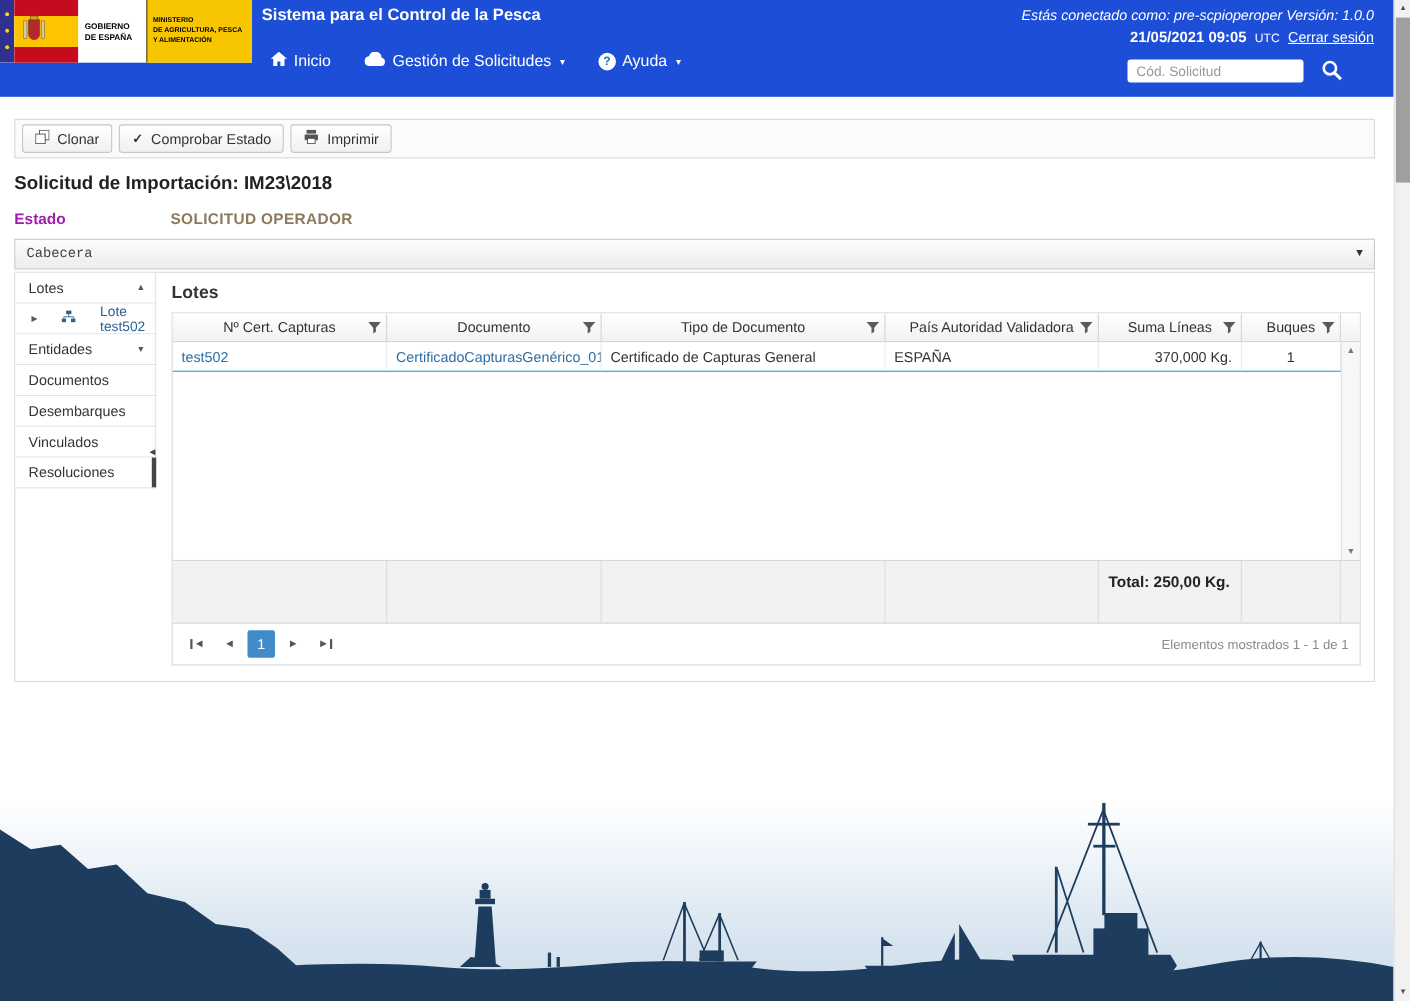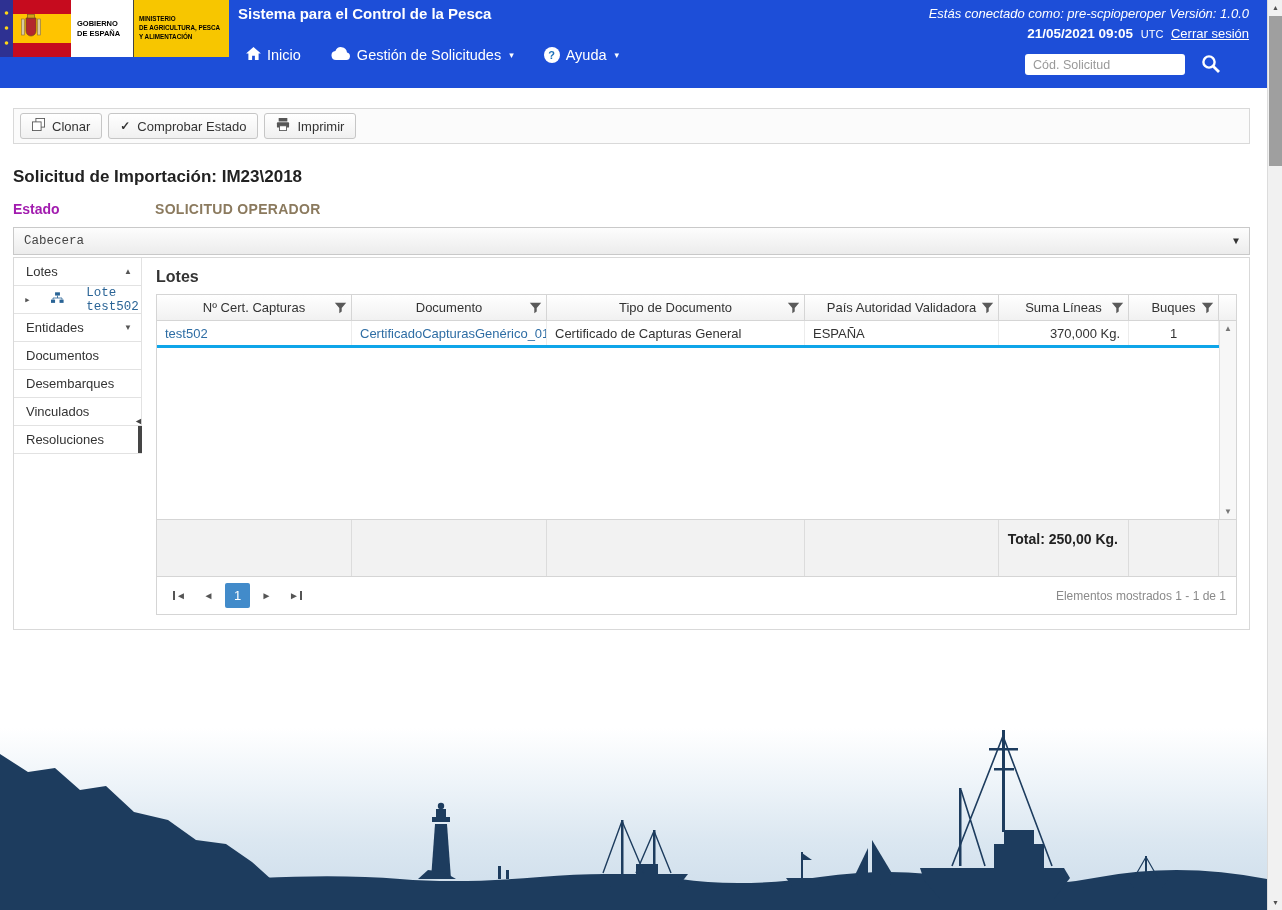--- a/index.html
+++ b/index.html
@@ -32,50 +32,50 @@
   .search-input { position:absolute; right:82px; top:54px; width:160px; height:21px; border:none; border-radius:3px; padding:0 8px; font-size:12.5px; color:#333; font-family:"Liberation Sans",sans-serif; }
   .search-input::placeholder { color:#999; }
   .search-icon { position:absolute; right:46px; top:53px; cursor:pointer; }
 
   
   .content { position:absolute; top:88px; left:0; width:1267px; }
   .toolbar { margin:20px 17px 0 13px; border:1px solid #d9d9d9; background:#fbfbfb; padding:4px 6px; display:flex; gap:6px; }
   .btn { display:inline-flex; align-items:center; gap:7px; border:1px solid #c6c6c6; background:linear-gradient(#ffffff,#f0f0f0); border-radius:3px; padding:4px 11px; font-size:13px; color:#333; cursor:pointer; }
   .btn .ck { font-weight:bold; color:#333; font-size:12px; }
 
-  .page-title { margin:23px 0 0 13px; font-size:17px; font-weight:700; color:#222; }
+  .page-title { margin:13px 0 0 13px; font-size:17px; font-weight:700; color:#222; }
   .estado-row { margin:14px 0 0 13px; display:flex; font-size:14px; }
   .estado-label { font-weight:700; width:142px; color:#a21caf; }
   .estado-value { font-weight:700; color:#8b7a5e; letter-spacing:0.3px; }
 
   .cabecera { margin:10px 17px 0 13px; height:28px; border:1px solid #c9c9c9; background:linear-gradient(#fdfdfd,#ececec); display:flex; align-items:center; justify-content:space-between; padding:0 10px; font-size:12.5px; color:#444; cursor:pointer;font-family:Liberation Mono, monospace; }
   .cabecera .caret2 { font-size:10px; color:#333; }
 
   .panel { margin:2px 17px 0 13px; border:1px solid #d9d9d9; height:373px; display:flex; position:relative; background:#fff; }
 
   .sidebar { width:128px; flex:none; }
   .side-item { height:28px; border-bottom:1px solid #e2e2e2; border-right:1px solid #e2e2e2; display:flex; align-items:center; justify-content:space-between; padding:0 9px 0 12px; font-size:13px; color:#333; cursor:pointer; background:#fff; }
   .side-item .tog { font-size:8px; color:#555; }
-  .side-child { justify-content:center; gap:22px; padding-left:18px; color:#2a6496; font-size:12.5px;font-family:Liberation Mono, monospace; }
+  .side-child { justify-content:flex-end; gap:22px; padding-left:18px; color:#2a6496; font-size:12.5px; }
   .side-child .exp { font-size:7px; color:#555; }
   .split-arrow { position:absolute; left:120px; top:158px; font-size:9px; color:#444; cursor:pointer; }
   .split-grip { position:absolute; left:124px; top:168px; width:4px; height:27px; background:#454545; cursor:col-resize; }
 
   .main { flex:1; padding:0 11px 0 14px; min-width:0; }
   .lotes-title { margin:10px 0 8px 0; font-size:16px; font-weight:700; color:#333; }
 
   .grid { border:1px solid #d5d5d5; width:1081px; background:#fff; }
   .w1{width:195px} .w2{width:195px} .w3{width:258px} .w4{width:194px} .w5{width:130px} .w6{width:90px} .wS{width:17px}
   .g-header { display:flex; height:26px; background:linear-gradient(#ffffff,#f1f1f1); border-bottom:1px solid #d5d5d5; }
   .g-hcell { position:relative; display:flex; align-items:center; justify-content:center; font-size:13px; color:#333; border-right:1px solid #d5d5d5; cursor:pointer; }
   .g-hcell.wS { border-right:none; cursor:default; }
   .filter-ic { position:absolute; right:4px; top:6px; cursor:pointer; }
 
   .g-body { position:relative; height:199px; border-bottom:1px solid #d5d5d5; }
-  .g-row { display:flex; height:27px; border-bottom:3px solid #0ea5e9; }
+  .g-row { display:flex; height:27px; border-bottom:1px solid #0ea5e9; }
   .g-cell { display:flex; align-items:center; padding:0 8px; font-size:13px; color:#333; border-right:1px solid #ececec; overflow:hidden; white-space:nowrap; }
   .g-cell.num { justify-content:flex-end; }
   .g-cell.ctr { justify-content:center; }
   .cell-link { color:#2e6da4; text-decoration:none; cursor:pointer; }
   .v-scroll { position:absolute; top:0; right:0; width:17px; height:100%; background:#f7f7f7; border-left:1px solid #e0e0e0; display:flex; flex-direction:column; justify-content:space-between; align-items:center; padding:3px 0; }
   .v-scroll span { font-size:8px; color:#777; cursor:pointer; }
 
   .g-foot { display:flex; height:57px; background:#f2f2f2; border-bottom:1px solid #d5d5d5; }
   .g-fcell { border-right:1px solid #dcdcdc; }
   .total-cell { font-size:14px; font-weight:bold; color:#222; text-align:right; padding:8px 10px 0 6px; line-height:1.65; }

